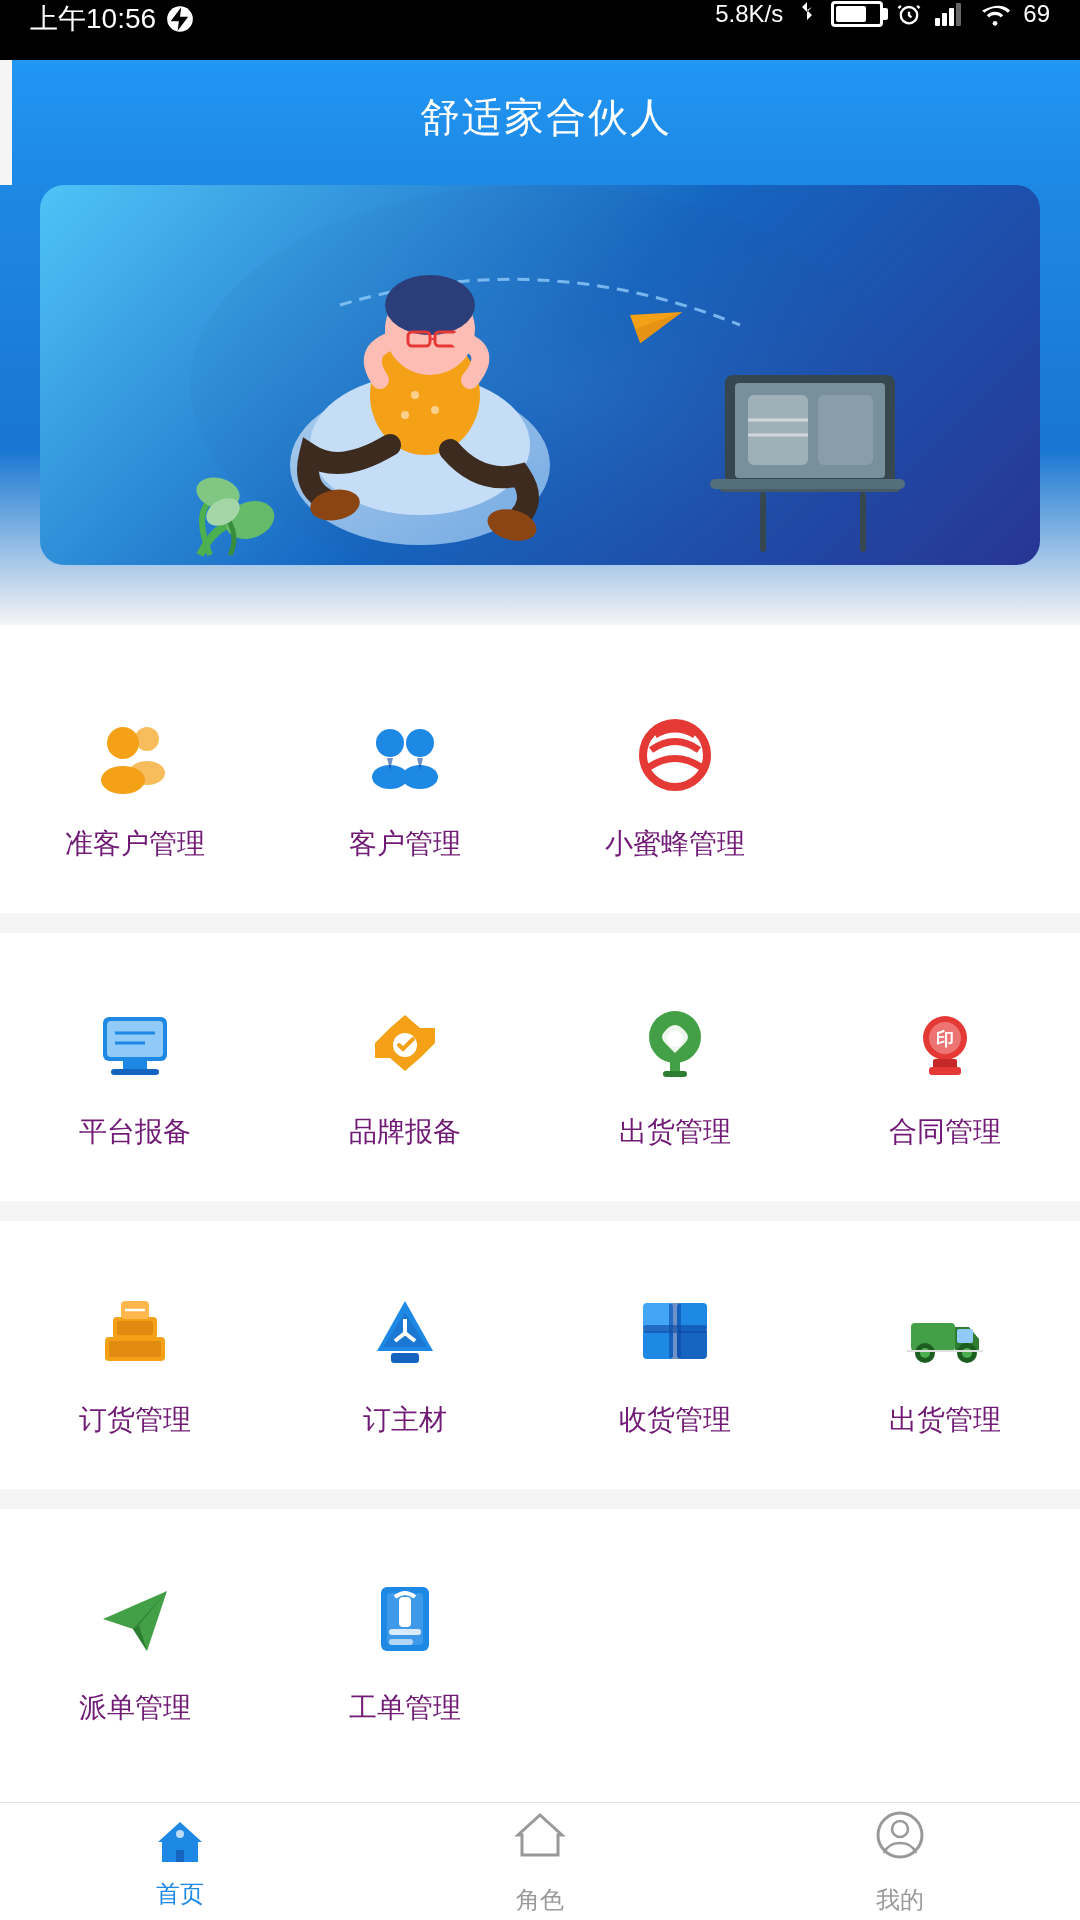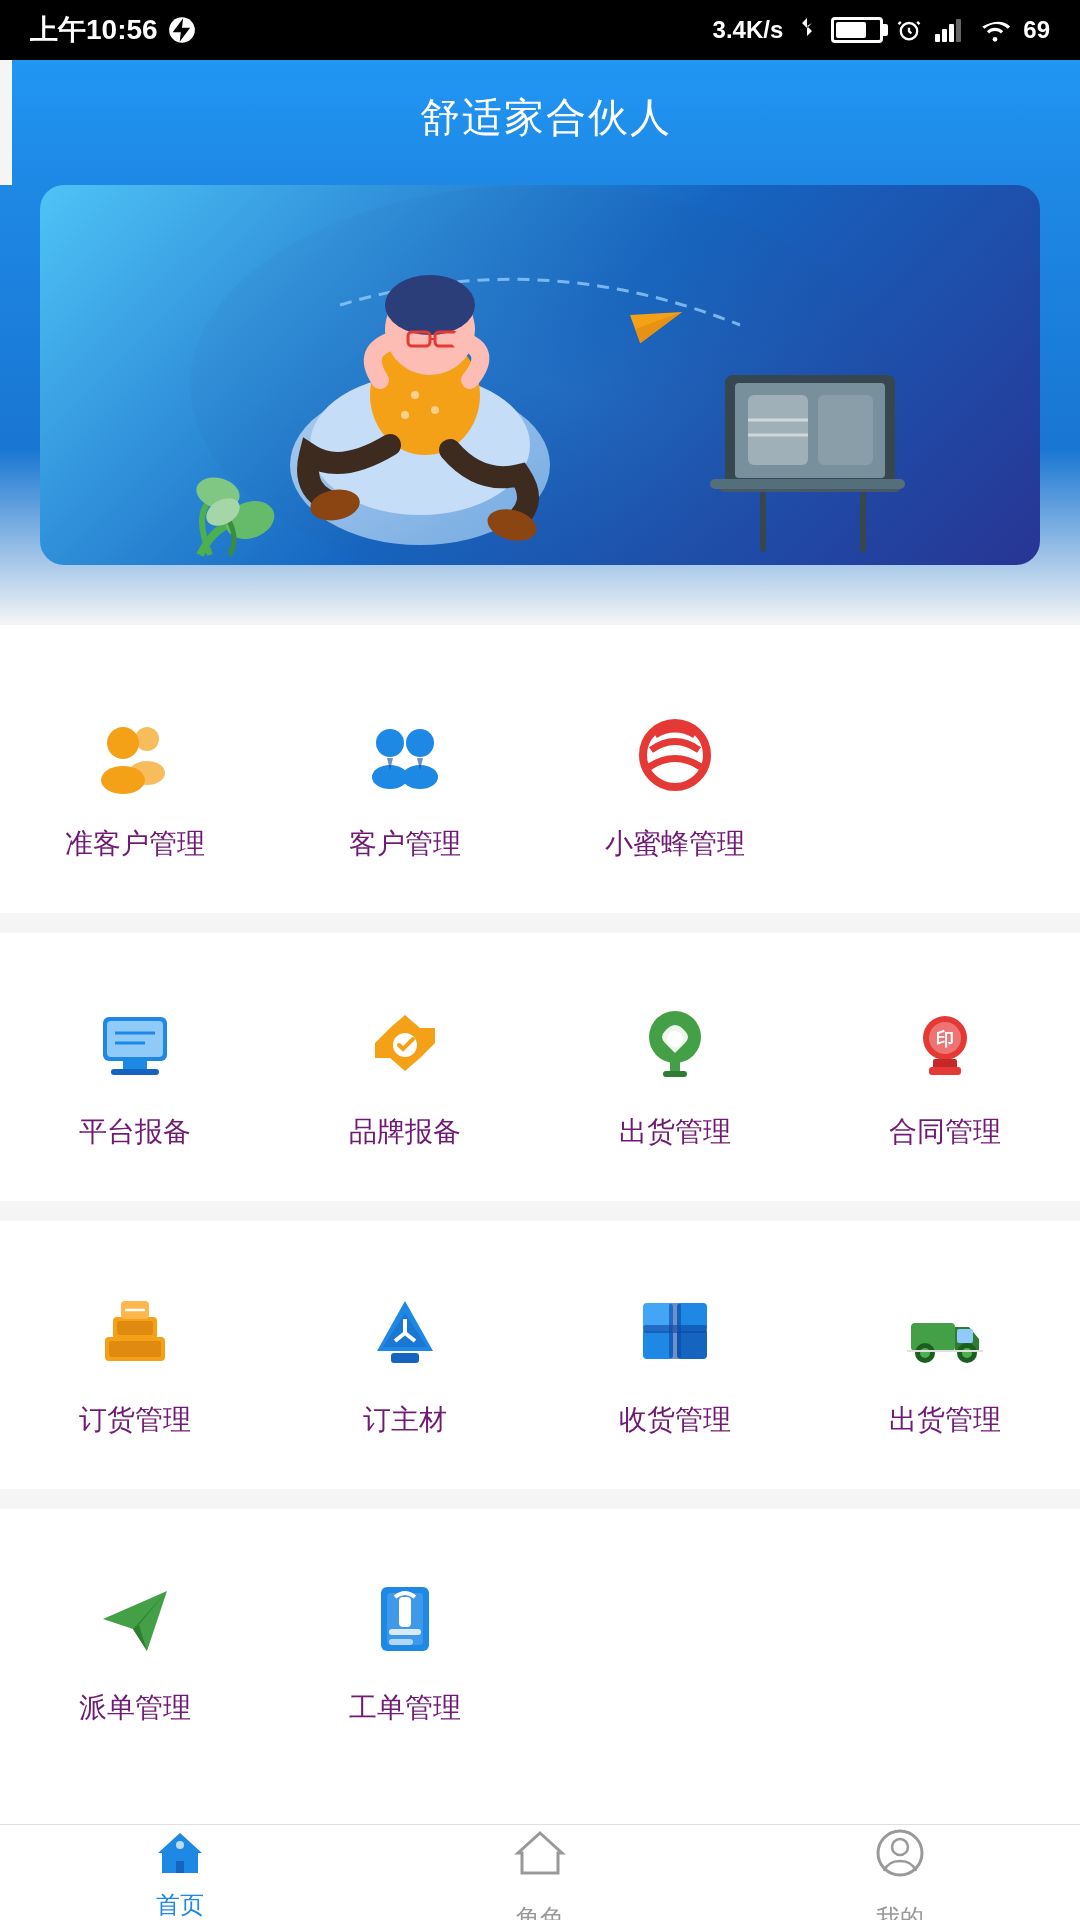--- a/index.html
+++ b/index.html
@@ -11,25 +11,25 @@
       background: #f5f5f5;
       overflow-x: hidden;
     }
 
     
     .status-bar {
       background: #000;
       color: #fff;
       height: 60px;
       display: flex;
-      align-items: center;
+      align-items: flex-start;
       justify-content: space-between;
       padding: 0 30px;
       font-size: 28px;
-      font-weight: 700;
+      font-weight: 400;
     }
     .status-left { display: flex; align-items: center; gap: 10px; }
     .status-right { display: flex; align-items: center; gap: 12px; font-size: 24px; }
     .battery-icon {
       border: 3px solid #fff;
       border-radius: 4px;
       width: 52px;
       height: 26px;
       display: inline-flex;
       align-items: center;
@@ -129,25 +129,25 @@
       height: 20px;
       background: #f5f5f5;
     }
 
     
     .tab-bar {
       position: fixed;
       bottom: 0;
       left: 0;
       width: 1080px;
-      height: 96px;
+      height: 118px;
       background: #fff;
       border-top: 1px solid #e0e0e0;
       display: flex;
-      align-items: flex-start;
+      align-items: center;
       justify-content: space-around;
     }
     .tab-item {
       display: flex;
       flex-direction: column;
       align-items: center;
       gap: 8px;
       flex: 1;
       cursor: pointer;
     }
@@ -169,21 +169,21 @@
 
 <div class="status-bar">
   <div class="status-left">
     <span>上午10:56</span>
     <svg width="28" height="28" viewBox="0 0 24 24" fill="white">
       <circle cx="12" cy="12" r="11" fill="white"></circle>
       <path d="M13 2L4 14h7l-1 8 9-12h-7z" fill="black"></path>
     </svg>
   </div>
   <div class="status-right">
-    <span>3.4K/s</span>
+    <span>5.8K/s</span>
 
     <svg width="24" height="28" viewBox="0 0 24 24" fill="white">
       <path d="M17 5l-5 5-5-5 5-5v18l5-5-5-5"></path>
     </svg>
 
     <div class="battery-icon">
       <div class="battery-fill"></div>
     </div>
 
     <svg width="28" height="28" viewBox="0 0 24 24" fill="white">

